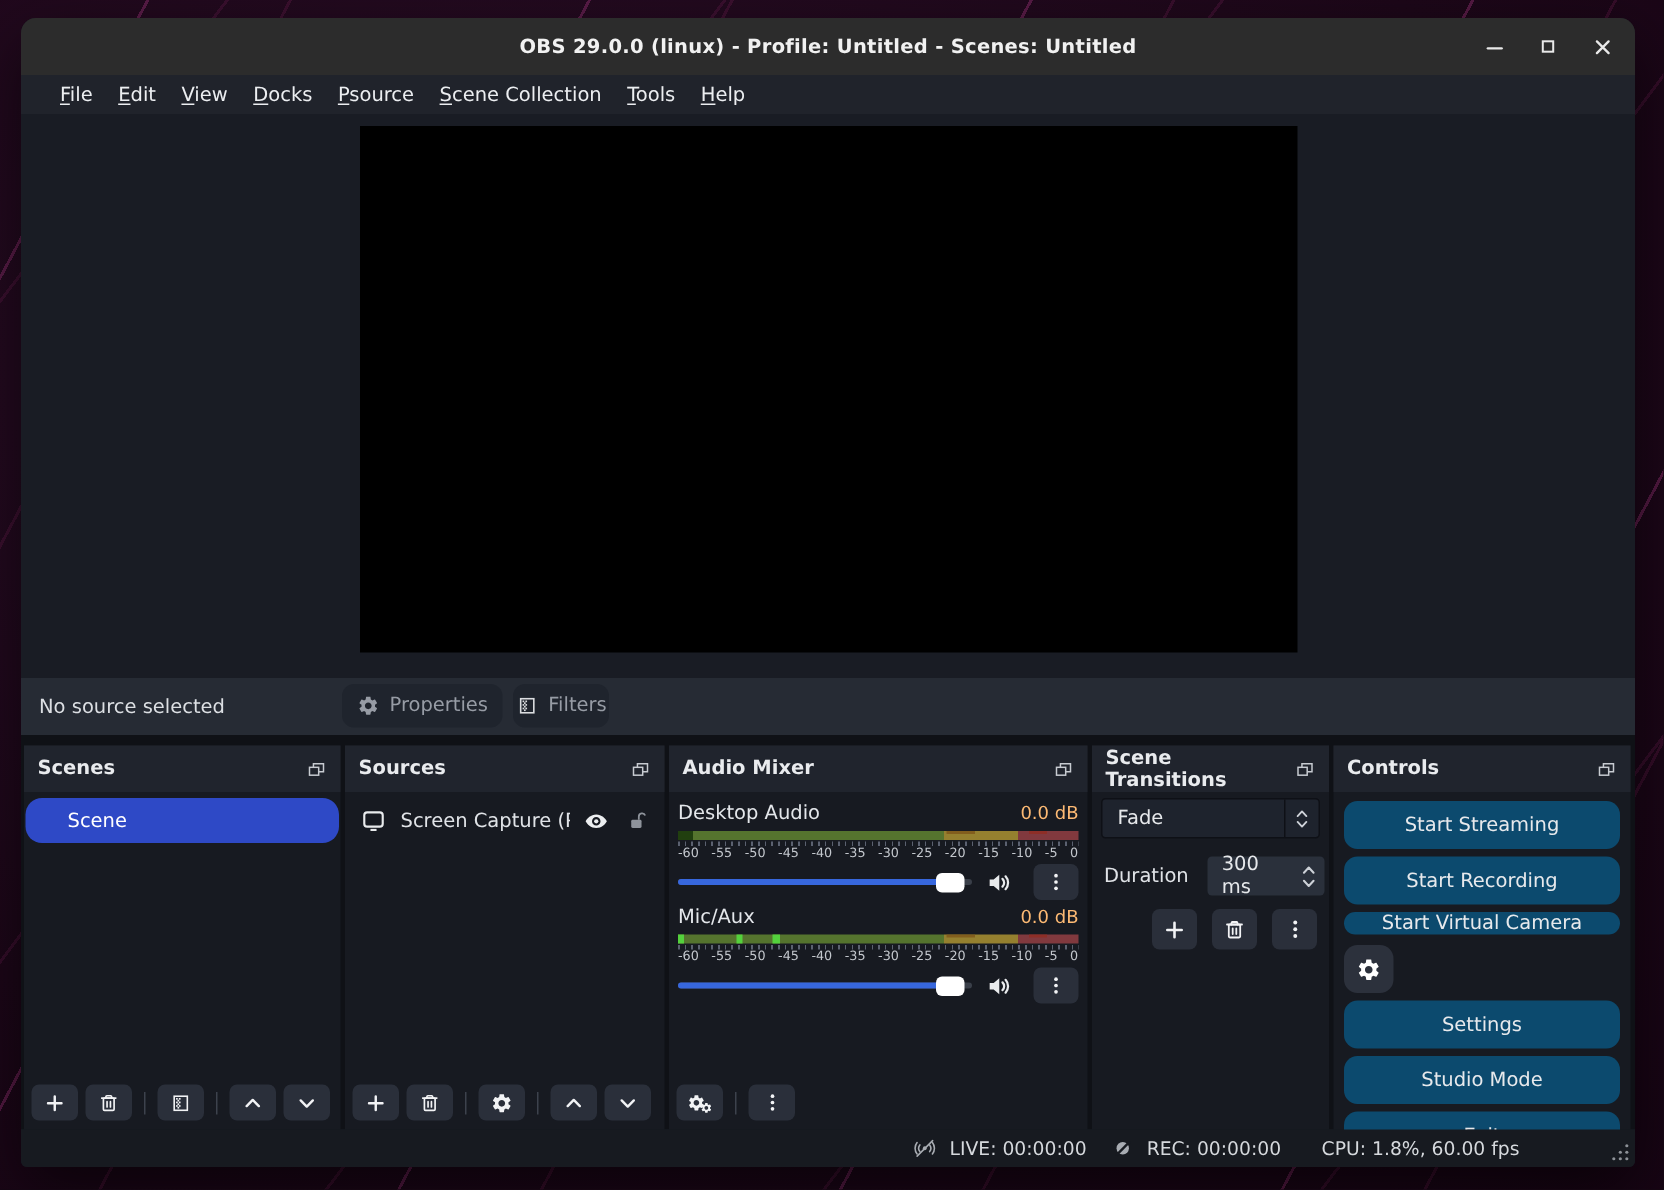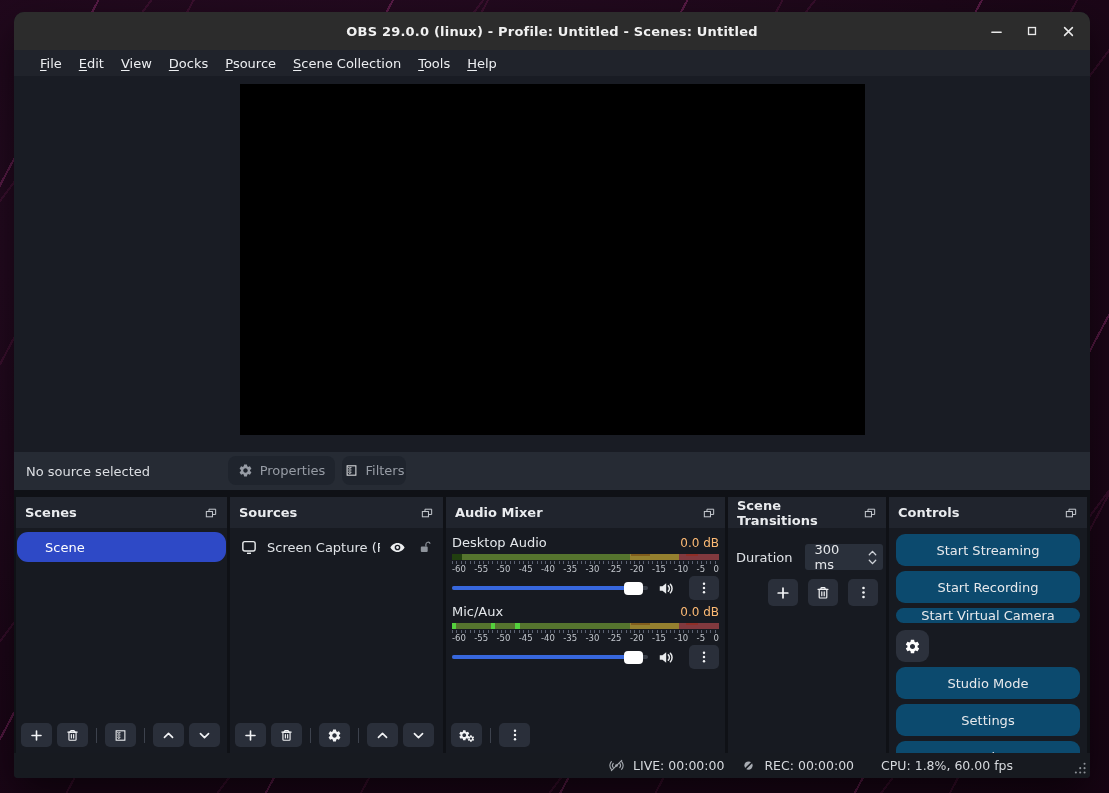--- a/index.html
+++ b/index.html
@@ -576,20 +576,31 @@
       <div class="panel p-trans">
         <div class="panel-header">
           <span class="panel-title">Scene Transitions</span>
           <span class="popout">
               <svg width="14" height="14">
                 <use href="#i-popout"></use>
               </svg>
             </span>
         </div>
         <div class="trans-body">
+          <div class="combo">
+            <span class="val">Fade</span>
+            <span class="arrows">
+              <svg width="10" height="8" viewBox="0 0 24 18">
+                  <path d="M5 14 12 6.5 19 14" fill="none" stroke="currentColor" stroke-width="3" stroke-linecap="round" stroke-linejoin="round"></path>
+                </svg>
+              <svg width="10" height="8" viewBox="0 0 24 18">
+                  <path d="M5 4 12 11.5 19 4" fill="none" stroke="currentColor" stroke-width="3" stroke-linecap="round" stroke-linejoin="round"></path>
+                </svg>
+            </span>
+          </div>
           <div class="dur-row">
             <span class="dur-label">Duration</span>
             <div class="spin">
               <span class="val">300 ms</span>
               <span class="arrows">
                 <svg width="11" height="9" viewBox="0 0 24 18">
                     <path d="M5 14 12 6.5 19 14" fill="none" stroke="currentColor" stroke-width="3" stroke-linecap="round" stroke-linejoin="round"></path>
                   </svg>
                 <svg width="11" height="9" viewBox="0 0 24 18">
                     <path d="M5 4 12 11.5 19 4" fill="none" stroke="currentColor" stroke-width="3" stroke-linecap="round" stroke-linejoin="round"></path>
@@ -638,22 +649,22 @@
           <div class="vc-row">
             <div class="ctl-btn main">Start Virtual Camera</div>
             <div class="vc-gear">
                 <span class="ic">
                   <svg width="17" height="17">
                     <use href="#i-gear"></use>
                   </svg>
                 </span>
               </div>
           </div>
+          <div class="ctl-btn">Settings</div>
           <div class="ctl-btn">Studio Mode</div>
-          <div class="ctl-btn">Settings</div>
           <div class="ctl-btn">Exit</div>
         </div>
       </div>
 
     </div>
 
     <div class="statusbar">
       <div class="st-group">
         <span class="st-ic">
             <svg width="17" height="17">

